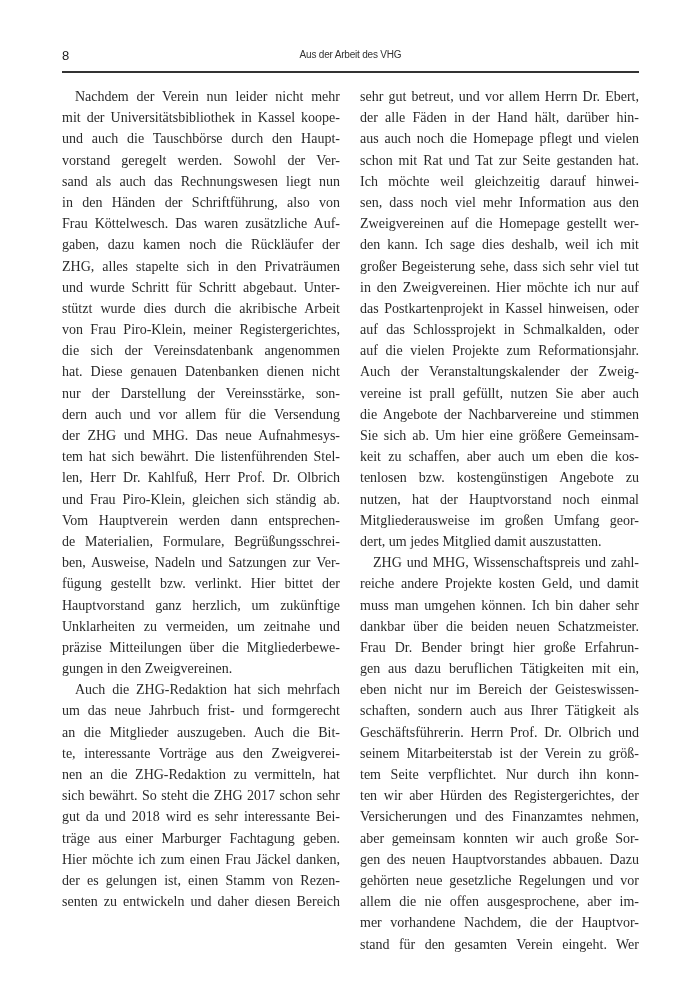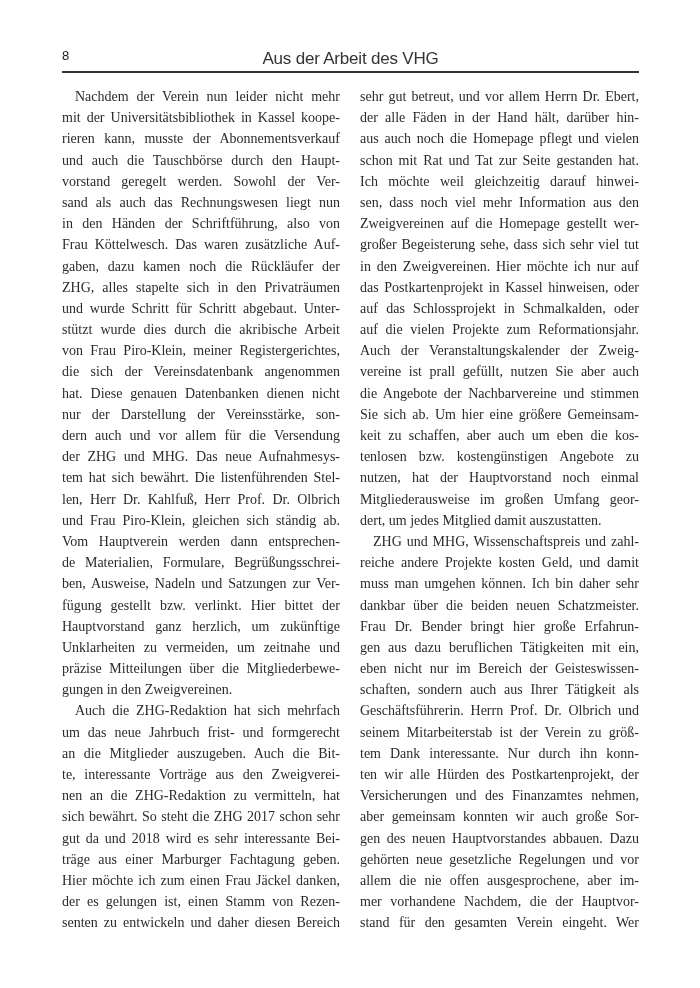--- a/index.html
+++ b/index.html
@@ -1,40 +1,39 @@
 <!DOCTYPE html>
 <html><head>
 <meta charset="utf-8">
 <style>
   html, body { margin:0; padding:0; background:#ffffff; }
   body { width:700px; height:988px; position:relative; overflow:hidden; }
   .header { position:absolute; left:62px; top:46px; width:577px; height:26px; }
   .page-num { position:absolute; left:0; top:2px; font-family:"Liberation Sans", sans-serif; font-size:13px; color:#222; }
-  .running-head { position:absolute; left:0; right:0; top:3px; text-align:center; font-family:"Liberation Sans", sans-serif; font-size:17px; color:#333; letter-spacing:-0.2px; }
+  .running-head { position:absolute; left:0; right:0; top:3px; text-align:center; font-family:"Liberation Sans", sans-serif; font-size:10px; color:#333; letter-spacing:-0.2px; }
   .rule { position:absolute; left:62px; top:71px; width:577px; height:1.5px; background:#333; }
   .col { position:absolute; top:86px; font-family:"Liberation Serif", serif; font-size:14px; color:#2a2a2a; }
   .col.left { left:62px; width:278px; }
   .col.right { left:360px; width:279px; }
   .line { height:21.2px; line-height:21.2px; white-space:nowrap; text-align:justify; text-align-last:justify; overflow:hidden; }
   .line.last { text-align-last:left; }
   .line.indent { padding-left:13px; }
 </style>
 </head>
 <body>
 
 <div class="header">
   <span class="page-num">8</span>
   <span class="running-head">Aus der Arbeit des VHG</span>
 </div>
 <div class="rule"></div>
 
 <div class="col left" id="col-0">
     <div class="line indent">Nachdem der Verein nun leider nicht mehr</div>
     <div class="line">mit der Universitätsbibliothek in Kassel koope-</div>
-    <div class="line">rieren kann, musste der Abonnementsverkauf</div>
     <div class="line">und auch die Tauschbörse durch den Haupt-</div>
     <div class="line">vorstand geregelt werden. Sowohl der Ver-</div>
     <div class="line">sand als auch das Rechnungswesen liegt nun</div>
     <div class="line">in den Händen der Schriftführung, also von</div>
     <div class="line">Frau Köttelwesch. Das waren zusätzliche Auf-</div>
     <div class="line">gaben, dazu kamen noch die Rückläufer der</div>
     <div class="line">ZHG, alles stapelte sich in den Privaträumen</div>
     <div class="line">und wurde Schritt für Schritt abgebaut. Unter-</div>
     <div class="line">stützt wurde dies durch die akribische Arbeit</div>
     <div class="line">von Frau Piro-Klein, meiner Registergerichtes,</div>
@@ -67,20 +66,21 @@
     <div class="line">senten zu entwickeln und daher diesen Bereich</div>
   </div>
 <div class="col right" id="col-1">
     <div class="line">sehr gut betreut, und vor allem Herrn Dr. Ebert,</div>
     <div class="line">der alle Fäden in der Hand hält, darüber hin-</div>
     <div class="line">aus auch noch die Homepage pflegt und vielen</div>
     <div class="line">schon mit Rat und Tat zur Seite gestanden hat.</div>
     <div class="line">Ich möchte weil gleichzeitig darauf hinwei-</div>
     <div class="line">sen, dass noch viel mehr Information aus den</div>
     <div class="line">Zweigvereinen auf die Homepage gestellt wer-</div>
+    <div class="line">den kann. Ich sage dies deshalb, weil ich mit</div>
     <div class="line">großer Begeisterung sehe, dass sich sehr viel tut</div>
     <div class="line">in den Zweigvereinen. Hier möchte ich nur auf</div>
     <div class="line">das Postkartenprojekt in Kassel hinweisen, oder</div>
     <div class="line">auf das Schlossprojekt in Schmalkalden, oder</div>
     <div class="line">auf die vielen Projekte zum Reformationsjahr.</div>
     <div class="line">Auch der Veranstaltungskalender der Zweig-</div>
     <div class="line">vereine ist prall gefüllt, nutzen Sie aber auch</div>
     <div class="line">die Angebote der Nachbarvereine und stimmen</div>
     <div class="line">Sie sich ab. Um hier eine größere Gemeinsam-</div>
     <div class="line">keit zu schaffen, aber auch um eben die kos-</div>
@@ -91,22 +91,22 @@
     <div class="line indent">ZHG und MHG, Wissenschaftspreis und zahl-</div>
     <div class="line">reiche andere Projekte kosten Geld, und damit</div>
     <div class="line">muss man umgehen können. Ich bin daher sehr</div>
     <div class="line">dankbar über die beiden neuen Schatzmeister.</div>
     <div class="line">Frau Dr. Bender bringt hier große Erfahrun-</div>
     <div class="line">gen aus dazu beruflichen Tätigkeiten mit ein,</div>
     <div class="line">eben nicht nur im Bereich der Geisteswissen-</div>
     <div class="line">schaften, sondern auch aus Ihrer Tätigkeit als</div>
     <div class="line">Geschäftsführerin. Herrn Prof. Dr. Olbrich und</div>
     <div class="line">seinem Mitarbeiterstab ist der Verein zu größ-</div>
-    <div class="line">tem Dank interessante. Nur durch ihn konn-</div>
-    <div class="line">ten wir alle Hürden des Postkartenprojekt, der</div>
+    <div class="line">tem Seite verpflichtet. Nur durch ihn konn-</div>
+    <div class="line">ten wir aber Hürden des Registergerichtes, der</div>
     <div class="line">Versicherungen und des Finanzamtes nehmen,</div>
     <div class="line">aber gemeinsam konnten wir auch große Sor-</div>
     <div class="line">gen des neuen Hauptvorstandes abbauen. Dazu</div>
     <div class="line">gehörten neue gesetzliche Regelungen und vor</div>
     <div class="line">allem die nie offen ausgesprochene, aber im-</div>
     <div class="line">mer vorhandene Nachdem, die der Hauptvor-</div>
     <div class="line">stand für den gesamten Verein eingeht. Wer</div>
   </div>
 
 </body></html>

